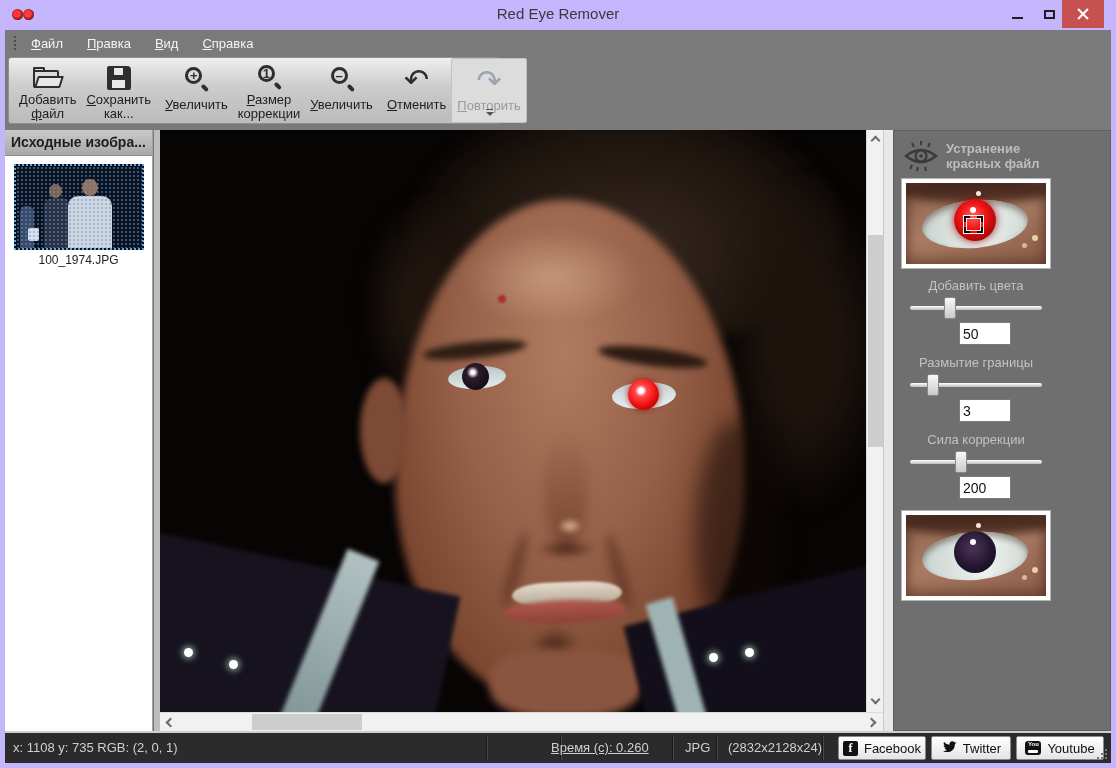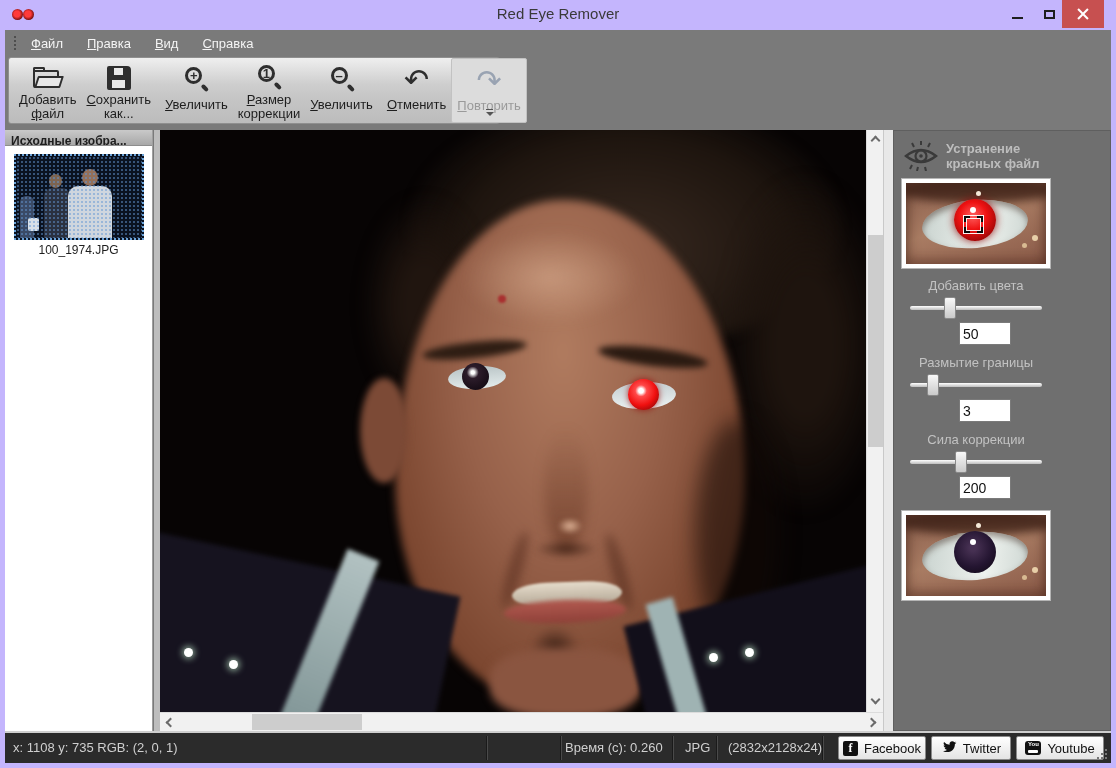--- a/index.html
+++ b/index.html
@@ -63,22 +63,22 @@
     display:flex; align-items:center; justify-content:center; font-size:13px; font-weight:bold; color:#2e2e2e; }
   .mag .handle { position:absolute; left:20px; top:21px; width:8px; height:3.5px; background:#2e2e2e; transform:rotate(45deg); border-radius:2px; }
   .arrow-ch { font-family:"DejaVu Sans", sans-serif; font-size:30px; line-height:30px; color:#2e2e2e; }
   .arrow-ch.gray { color:#99a3b2; }
 
   
   .main { position:absolute; left:5px; top:127px; width:1106px; height:604px; background:#7a7a7a; }
 
   
   .left-panel { position:absolute; left:0; top:3px; width:148px; height:601px; background:#fff; border-right:1px solid #9f9f9f; }
-  .lp-header { height:16px; background:linear-gradient(#c9c9c9,#a8a8a8); border-bottom:1px solid #8d8d8d;
-    font-size:12px; font-weight:bold; color:#1e1e1e; padding:4px 0 0 6px; white-space:nowrap; overflow:hidden; }
+  .lp-header { height:26px; background:linear-gradient(#c9c9c9,#a8a8a8); border-bottom:1px solid #8d8d8d;
+    font-size:14px; font-weight:bold; color:#1e1e1e; padding:4px 0 0 6px; white-space:nowrap; overflow:hidden; }
   .thumb { position:relative; width:130px; height:86px; margin:8px auto 2px auto; background:#0a1220;
     border:2px dotted #6aa2d8; overflow:hidden; }
   .thumb .dots { position:absolute; inset:0;
     background-image:radial-gradient(circle, rgba(100,150,210,.5) 1px, rgba(0,0,0,0) 1.3px); background-size:4px 4px; }
   .thumb .p1-body { position:absolute; left:52px; top:30px; width:44px; height:56px; background:#cfd6de; border-radius:10px 10px 0 0; }
   .thumb .p1-head { position:absolute; left:66px; top:13px; width:16px; height:17px; background:#93705a; border-radius:50%; }
   .thumb .p2-body { position:absolute; left:28px; top:32px; width:26px; height:50px; background:#2a3140; border-radius:8px 8px 0 0; }
   .thumb .p2-head { position:absolute; left:33px; top:18px; width:13px; height:14px; background:#7d6450; border-radius:50%; }
   .thumb .p3 { position:absolute; left:4px; top:40px; width:14px; height:42px; background:#3a4a66; border-radius:6px 6px 0 0; }
   .thumb .glow { position:absolute; left:12px; top:62px; width:11px; height:13px; background:#d8e0e8; border-radius:2px; }
@@ -192,21 +192,21 @@
     background:linear-gradient(#f8f8f8,#cacaca); border:1px solid #8a8a8a; }
   .param-input { display:block; width:52px; height:23px; margin:3px 0 0 57px; border:1px solid #7a7a7a;
     font-family:"Liberation Sans", sans-serif; font-size:14px; color:#111; padding-left:3px; background:#fff; }
   .pv2 { margin-top:12px; }
 
   
   .statusbar { position:absolute; left:5px; top:731px; width:1106px; height:32px;
     background:#2b2b2b; border-top:2px solid #cfcfcf; color:#cfcfcf; font-size:13px; }
   .sb-cell { position:absolute; top:0; height:30px; line-height:30px; white-space:nowrap; }
   .sb-coords { left:8px; }
-  .sb-time { left:560px; } .sb-format { left:680px; } .sb-dims { left:723px; }
+  .sb-time { left:546px;text-decoration:underline; } .sb-format { left:680px; } .sb-dims { left:723px; }
   .sb-sep { position:absolute; top:3px; width:1px; height:24px; background:#4a4a4a; box-shadow:-1px 0 0 #1a1a1a; }
   .sep1 { left:482px; } .sep2 { left:556px; } .sep3 { left:668px; } .sep4 { left:712px; } .sep5 { left:818px; }
   .sb-btn { position:absolute; top:3px; height:24px; background:linear-gradient(#ffffff,#e4e4e4);
     border:1px solid #8a8a8a; border-radius:2px; color:#111; display:flex; align-items:center;
     justify-content:center; gap:6px; font-size:13px; }
   .sb-fb { left:833px; width:88px; } .sb-tw { left:926px; width:80px; } .sb-yt { left:1011px; width:88px; }
   .fb-ico { width:15px; height:15px; background:#111; border-radius:2px; color:#fff; font-weight:bold;
     font-size:12px; line-height:15px; text-align:center; font-family:"Liberation Serif", serif; }
   .yt-ico { position:relative; width:16px; height:14px; background:#111; border-radius:3px; color:#fff;
     font-size:6px; font-weight:bold; text-align:center; line-height:7px; }

